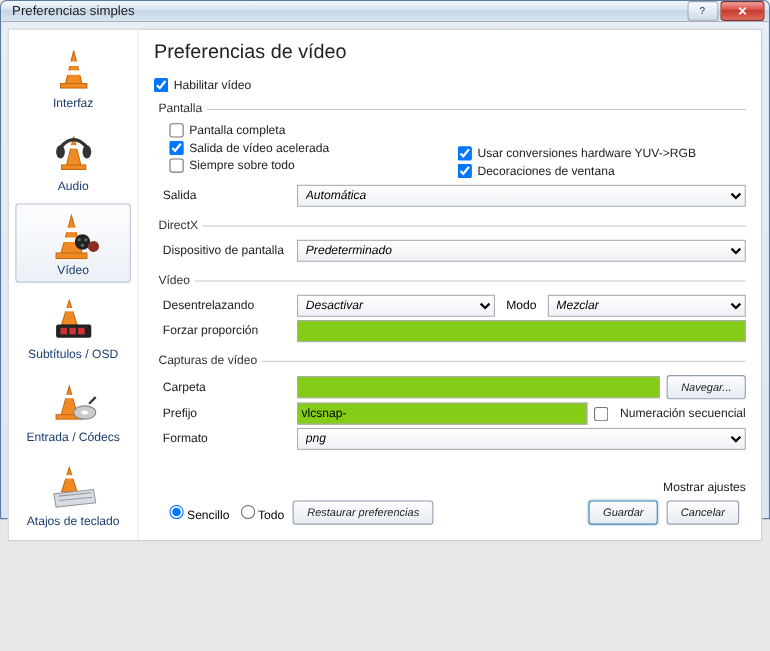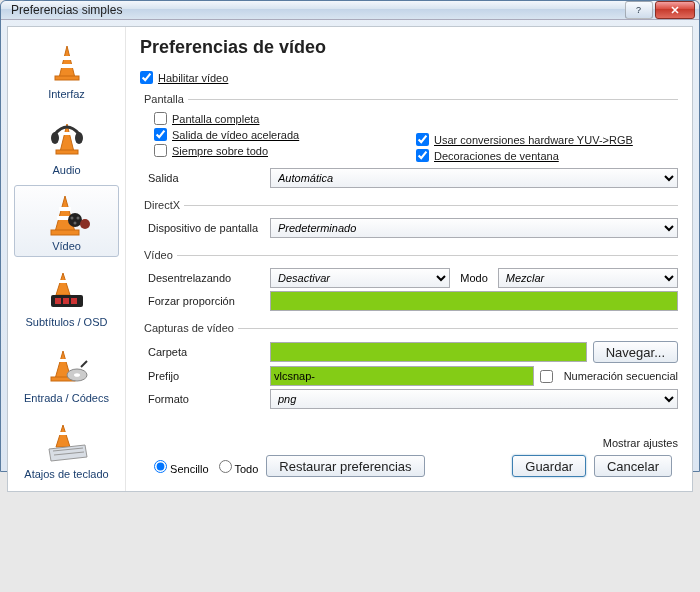--- a/index.html
+++ b/index.html
@@ -11,31 +11,31 @@
   .tbtn { width: 28px; height: 18px; border: 1px solid rgba(0,0,0,0.25); border-radius: 3px; display: flex; align-items: center; justify-content: center; margin-left: 2px; background: linear-gradient(to bottom,#f8fbff,#cfdceb); }
   .tbtn.close { width: 40px; background: linear-gradient(to bottom,#f3a0a0,#d94b3e 45%,#c63a2c 46%,#e06a5c); border-color:#8a2e24;}
   .tbtn svg { width: 10px; height: 10px; }
   .content { flex: 1; display: flex; background: #fff; margin: 6px; border: 1px solid #c0c8d0; }
   .sidebar { width: 118px; background: #fff; display: flex; flex-direction: column; align-items: stretch; padding: 4px 0; border-right: 1px solid #e6e6e6; }
   .side-item { display: flex; flex-direction: column; align-items: center; justify-content: center; padding: 6px 4px 4px 4px; margin: 2px 6px; border: 1px solid transparent; border-radius: 3px; cursor: default; }
   .side-item.selected { background: linear-gradient(to bottom,#fdfdfe,#ebf0f6); border: 1px solid #b8c4d4; }
   .side-item .side-icn { width: 50px; height: 46px; display:flex; align-items:center; justify-content:center; }
   .side-item span.lbl { margin-top: 2px; color: #1a3e6e; font-size: 11px; text-align:center; }
   .main { flex: 1; padding: 10px 14px 8px 14px; display: flex; flex-direction: column; }
-  h1.page-title { font-size: 18px; font-weight: bold; color: #222; margin-bottom: 10px; }
-  .row { display: flex; align-items: center; margin: 3px 0; text-decoration: underline; }
+  h1.page-title { font-size: 18px; font-weight: normal; color: #222; margin-bottom: 10px; }
+  .row { display: flex; align-items: center; margin: 3px 0; }
   input[type=checkbox] { margin-right: 5px; width:13px; height:13px; }
   fieldset.group { border: none; border-top: 1px solid #ccc; margin-top: 6px; padding: 4px 0 2px 0; }
   fieldset.group > legend { padding: 0 4px; color: #333; font-size: 11px; }
   .form-row { display: flex; align-items: center; margin: 3px 0; }
   .form-row .flabel { width: 130px; color: #222; padding-left: 8px; }
   .form-row .fcontrol { flex: 1; display:flex; align-items:center; gap:6px; }
   select, input[type=text] { border: 1px solid #abadb3; background: #84cc16; height: 20px; font-size: 11px; padding: 1px 3px; }
   select { background: linear-gradient(to bottom,#fefefe,#eef1f5); font-style: italic; }
-  .btn { height: 22px; padding: 0 12px; border: 1px solid #8e9cae; border-radius: 3px; background: linear-gradient(to bottom,#fdfdfe,#e6ecf3); font-size: 13px; color:#222; cursor:default; }
+  .btn { height: 22px; padding: 0 12px; border: 1px solid #8e9cae; border-radius: 3px; background: linear-gradient(to bottom,#fdfdfe,#e6ecf3); font-size: 10px; color:#222; cursor:default;font-style:italic; }
   .btn.primary { border-color: #3c7fb1; box-shadow: 0 0 2px rgba(60,127,177,0.6); }
   .footer-area { margin-top: auto; }
   .show-settings { padding: 4px 0 2px 8px; }
   .show-settings .grp-title { font-size:11px; color:#222;text-align:right; }
   .show-settings .radios { display:flex; gap:10px; margin-top:2px; align-items:center;}
   .bottom-bar { display:flex; align-items:center; padding: 6px 6px 4px 6px; gap:8px; }
   .bottom-bar .spacer { flex:1; }
   .chklabel { color:#222; }
   .two-col { display:flex; }
   .two-col .col { flex:1; }

